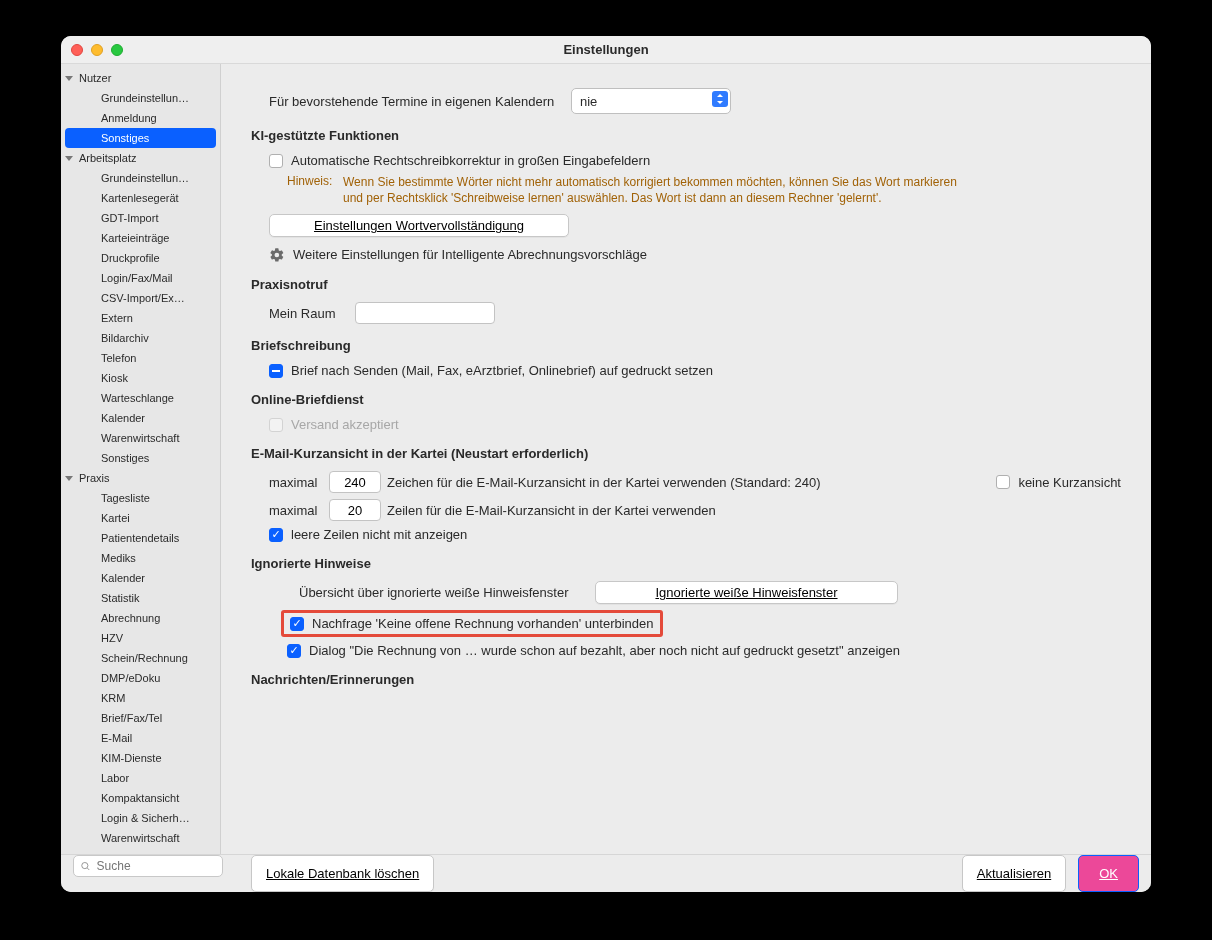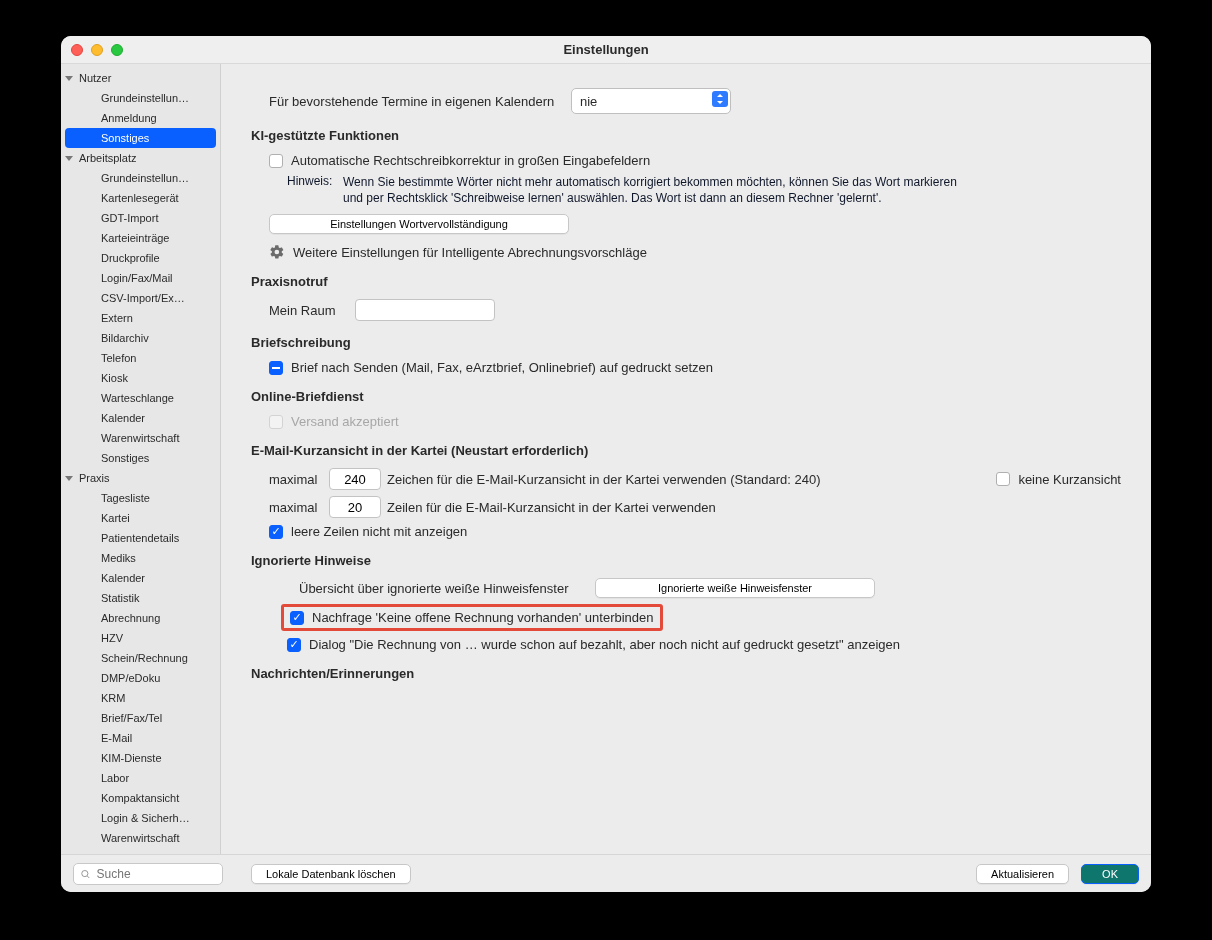--- a/index.html
+++ b/index.html
@@ -86,46 +86,47 @@
   .checkbox { display:flex; align-items:center; gap:8px; }
   .cb {
     width:14px; height:14px; border:1px solid #b0b0b0; border-radius:3px; background:#fff;
     display:inline-flex; align-items:center; justify-content:center; flex-shrink:0;
   }
   .cb.checked { background:#0a60ff; border-color:#0a60ff; }
   .cb.checked::after{ content:"✓"; color:#fff; font-size:11px; line-height:1;}
   .cb.mixed { background:#0a60ff; border-color:#0a60ff;}
   .cb.mixed::after{ content:""; width:8px; height:2px; background:#fff;}
   .cb.disabled { background:#f3f3f3; border-color:#d3d3d3;}
-  .hint-row { display:flex; margin-left:36px; gap:10px; font-size:12px; color:#0f172a; margin-top:4px; margin-bottom:8px;}
+  .hint-row { display:flex; margin-left:36px; gap:10px; font-size:12px; color:#a16207; margin-top:4px; margin-bottom:8px;}
   .hint-label { min-width:46px;}
   .hint-text { max-width:620px; line-height:1.35;}
   .btn {
     background:#fff; border:1px solid #c7c7c7; border-radius:5px;
-    padding:3px 14px; font-size:11px; cursor:default;
+    padding:3px 14px; font-size:13px; cursor:default;
     box-shadow: 0 1px 0 rgba(0,0,0,0.04);
-  }
-  .btn.primary{ background:#0f766e; color:#fff; border-color:#0a60ff;}
-  .gear-row{ display:flex; align-items:center; gap:8px; margin-left:18px; margin-top:10px;}
+    text-decoration: underline;
+  }
+  .btn.primary{ background:#ec4899; color:#fff; border-color:#0a60ff;}
+  .gear-row{ display:flex; align-items:flex-start; gap:8px; margin-left:18px; margin-top:10px;}
   .gear-icon{ width:16px; height:16px; color:#6b6b6b;}
   .gear-icon svg{width:100%;height:100%;}
   .input-text{
     background:#fff; border:1px solid #c3c3c3; border-radius:4px; height:22px;
     padding:2px 6px; font-size:13px;
   }
   .input-small{ width:52px; text-align:center;}
   .input-med{ width:140px;}
   .disabled-text{ color:#a7a7a7;}
   .highlight-box{
     border:3px solid #e44a3a; border-radius:3px; padding:3px 6px;
     display:inline-flex; align-items:center; gap:8px; margin-left:30px;
   }
   .footer{
     height:38px; border-top:1px solid #d6d6d6; background:#ececec;
-    display:flex; align-items:center; padding:12px 12px; gap:12px;
+    display:flex; padding:0 12px; gap:12px;
   }
   .search{
     flex:0 0 150px; display:flex; align-items:center; gap:6px;
     background:#fff; border:1px solid #c8c8c8; border-radius:5px; height:22px; padding:0 6px;
     margin-right:16px;
   }
   .search svg{width:12px;height:12px;color:#8a8a8a;}
   .search input{ border:none; outline:none; font-size:12px; width:100%; background:transparent;}
   .footer-spacer{flex:1;}
   .scroll-spacer{height:4px;}
@@ -254,21 +255,21 @@
         <span>Zeilen für die E-Mail-Kurzansicht in der Kartei verwenden</span>
       </div>
       <div class="row checkbox">
         <span class="cb checked"></span>
         <span>leere Zeilen nicht mit anzeigen</span>
       </div>
 
       <div class="section-title">Ignorierte Hinweise</div>
       <div class="row" style="margin-left:48px;">
         <span style="min-width:290px;">Übersicht über ignorierte weiße Hinweisfenster</span>
-        <button class="btn" style="width:280px;">Ignorierte weiße Hinweisfenster</button>
+        <button class="btn" style="width:303px;">Ignorierte weiße Hinweisfenster</button>
       </div>
       <div style="margin-top:4px;">
         <span class="highlight-box">
           <span class="cb checked"></span>
           <span>Nachfrage 'Keine offene Rechnung vorhanden' unterbinden</span>
         </span>
       </div>
       <div class="row checkbox indent2" style="margin-top:6px;">
         <span class="cb checked"></span>
         <span>Dialog "Die Rechnung von … wurde schon auf bezahlt, aber noch nicht auf gedruckt gesetzt" anzeigen</span>

